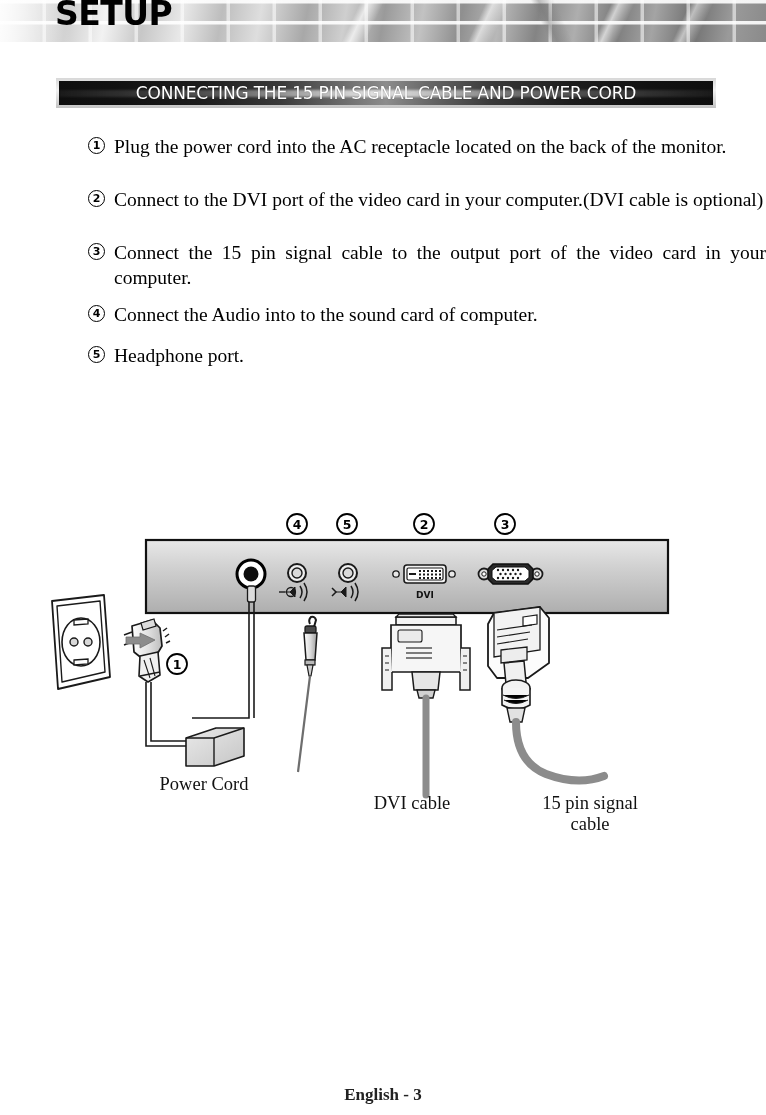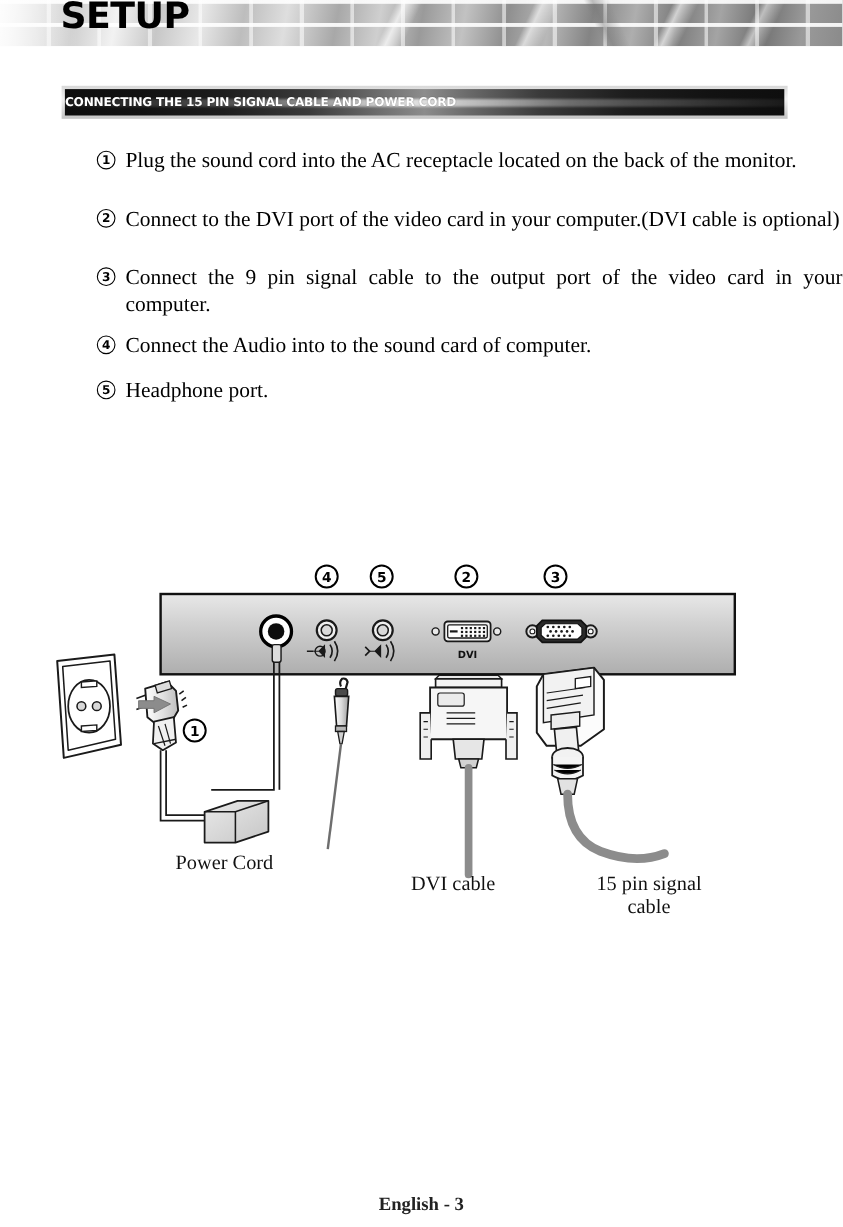--- a/index.html
+++ b/index.html
@@ -111,24 +111,24 @@
       rgba(255,255,255,0.75) 48%,
       rgba(255,255,255,0.30) 70%,
       rgba(255,255,255,0.05) 100%);
     filter: blur(1px);
   }
   .section-bar-text {
     position: absolute;
     left: 0; top: 0;
     width: 100%; height: 24px;
     line-height: 24px;
-    text-align: left;
+    text-align: center;
     font-family: "DejaVu Sans", sans-serif;
-    font-weight: bold;
-    font-size: 11px;
+    font-weight: normal;
+    font-size: 17px;
     letter-spacing: -0.2px;
     color: #ffffff;
     z-index: 3;
     text-shadow: 0 0 1px rgba(0,0,0,0.5);
   }
 
   
   .steps {
     position: absolute;
     left: 88px; top: 134px;
@@ -198,31 +198,31 @@
   <div class="section-bar-outer"></div>
   <div class="section-bar">
     <div class="section-bar-text">CONNECTING THE 15 PIN SIGNAL CABLE AND POWER CORD</div>
   </div>
 </div>
 
 <div class="steps">
 
   <div class="step step-1 fulljust">
     <span class="step-num">1</span>
-    <span class="step-text">Plug the sound cord into the AC receptacle located on the back of the monitor.</span>
+    <span class="step-text">Plug the power cord into the AC receptacle located on the back of the monitor.</span>
   </div>
 
   <div class="step step-2 fulljust">
     <span class="step-num">2</span>
     <span class="step-text">Connect to the DVI port of the video card in your computer.(DVI cable is optional)</span>
   </div>
 
   <div class="step step-3 fulljust">
     <span class="step-num">3</span>
-    <span class="step-text">Connect the 9 pin signal cable to the output port of the video card in your computer.</span>
+    <span class="step-text">Connect the 15 pin signal cable to the output port of the video card in your computer.</span>
   </div>
 
   <div class="step step-4">
     <span class="step-num">4</span>
     <span class="step-text">Connect the Audio into to the sound card of computer.</span>
   </div>
 
   <div class="step step-5">
     <span class="step-num">5</span>
     <span class="step-text">Headphone port.</span>

